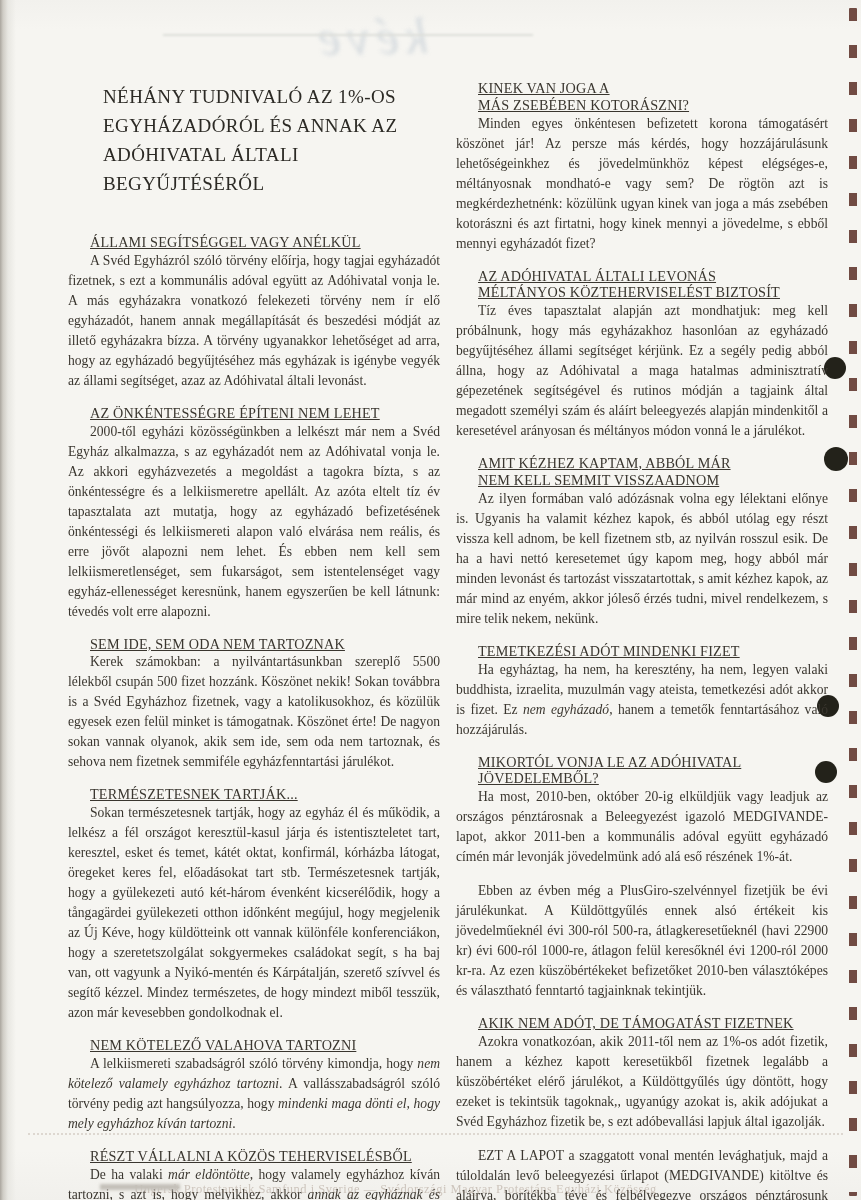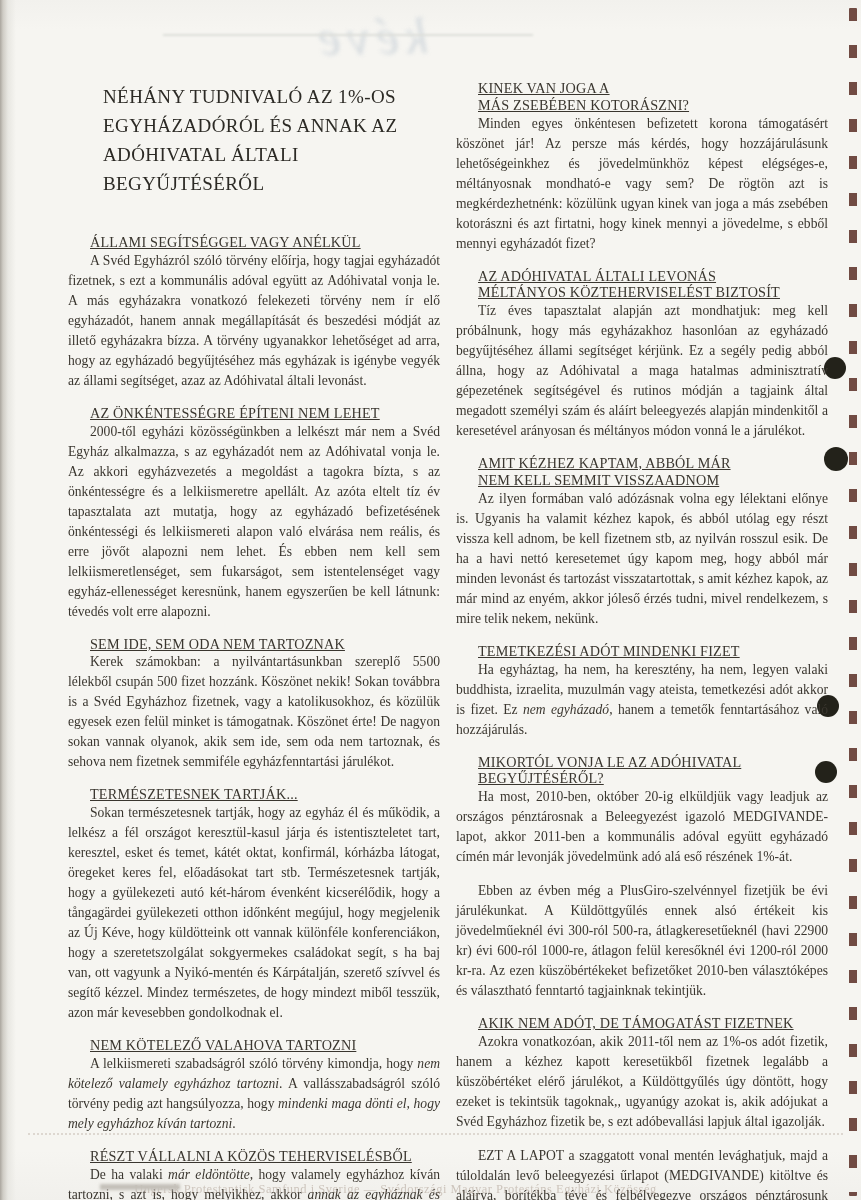--- a/index.html
+++ b/index.html
@@ -165,21 +165,21 @@
           </div>
           <div class="section">
             <div class="heading">
               <div>TEMETKEZÉSI ADÓT MINDENKI FIZET</div>
             </div>
             <p class="body"><span>Ha egyháztag, ha nem, ha keresztény, ha nem, legyen valaki buddhista, izraelita, muzulmán vagy ateista, temetkezési adót akkor is fizet. Ez </span><em>nem egyházadó</em><span>, hanem a temetők fenntartásához való hozzájárulás.</span></p>
           </div>
           <div class="section">
             <div class="heading">
               <div>MIKORTÓL VONJA LE AZ ADÓHIVATAL</div>
-              <div>BEGYŰJTÉSÉRŐL?</div>
+              <div>JÖVEDELEMBŐL?</div>
             </div>
             <p class="body"><span>Ha most, 2010-ben, október 20-ig elküldjük vagy leadjuk az országos pénztárosnak a Beleegyezést igazoló MEDGIVANDE-lapot, akkor 2011-ben a kommunális adóval együtt egyházadó címén már levonják jövedelmünk adó alá eső részének 1%-át.</span></p>
           </div>
           <div class="section">
             <p class="body"><span>Ebben az évben még a PlusGiro-szelvénnyel fizetjük be évi járulékunkat. A Küldöttgyűlés ennek alsó értékeit kis jövedelműeknél évi 300-ról 500-ra, átlagkeresetűeknél (havi 22900 kr) évi 600-ról 1000-re, átlagon felül keresőknél évi 1200-ról 2000 kr-ra. Az ezen küszöbértékeket befizetőket 2010-ben választóképes és választható fenntartó tagjainknak tekintjük.</span></p>
           </div>
           <div class="section">
             <div class="heading">
               <div>AKIK NEM ADÓT, DE TÁMOGATÁST FIZETNEK</div>
             </div>

